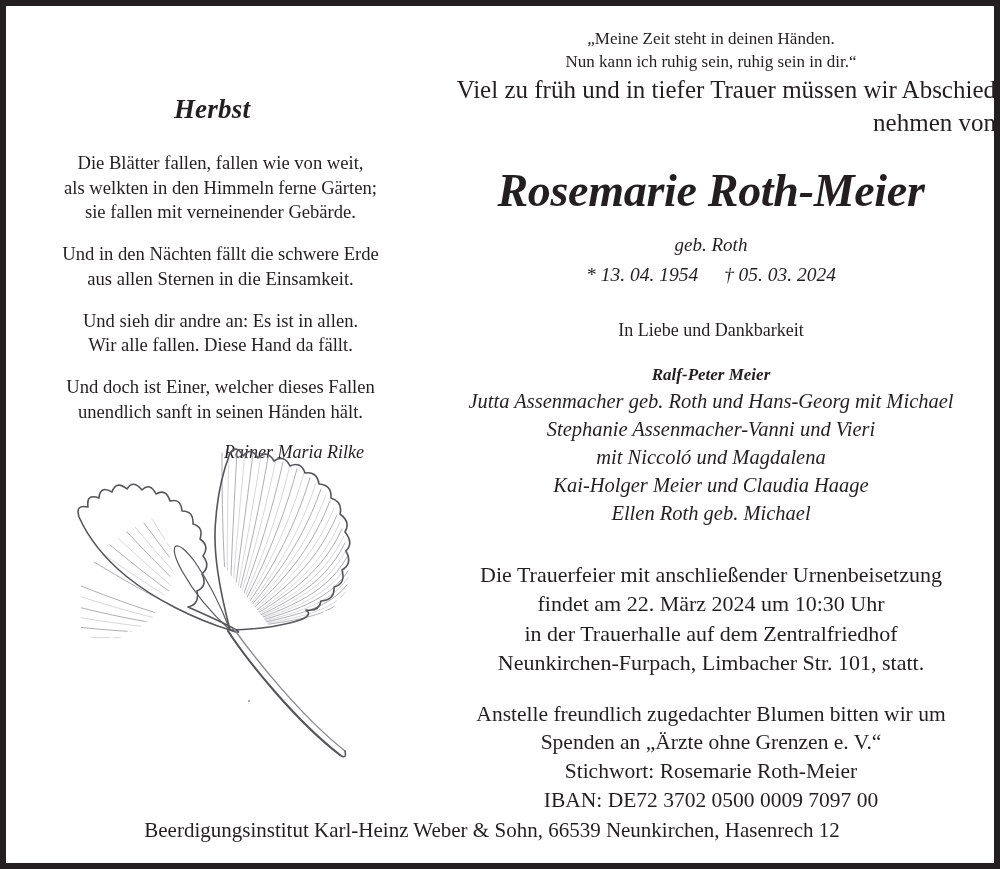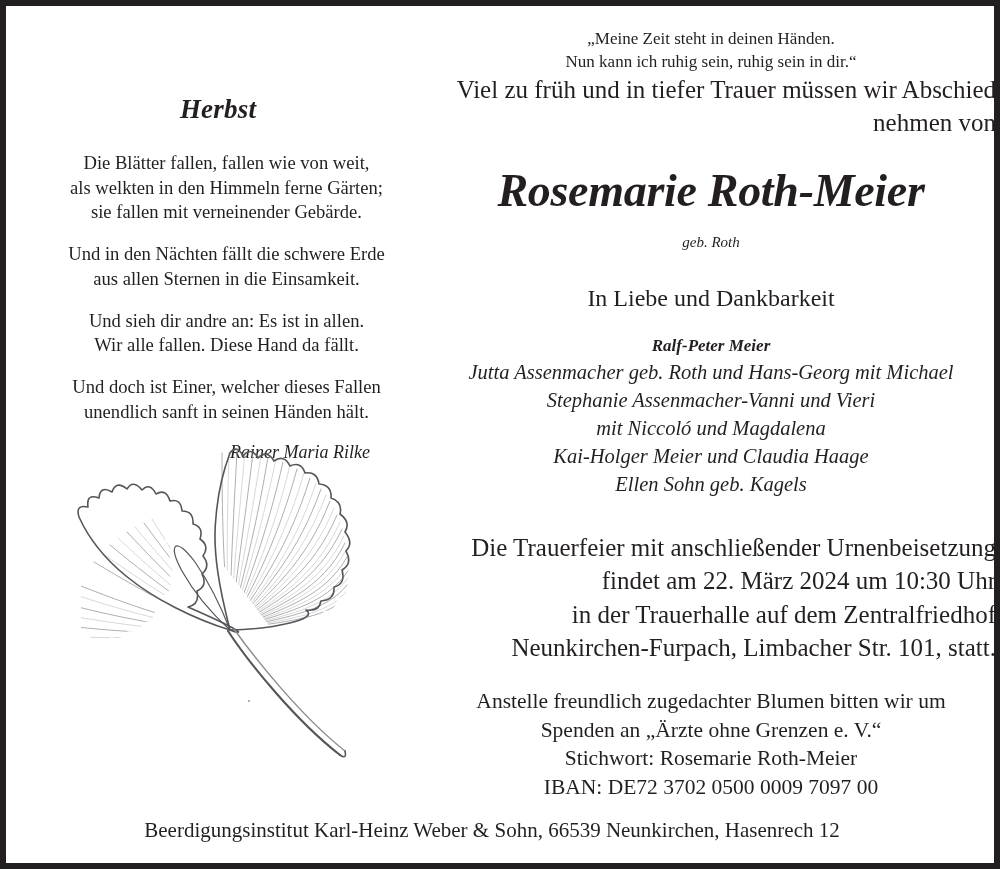--- a/index.html
+++ b/index.html
@@ -27,21 +27,21 @@
 
   .inner {
     position: absolute;
     inset: 0;
     background: #ffffff;
   }
 
   
   .left-col {
     position: absolute;
-    left: 22px;
+    left: 16px;
     top: 88px;
     width: 386px;
   }
 
   .poem-title {
     text-align: center;
     font-style: italic;
     font-weight: bold;
     font-size: 27px;
     letter-spacing: .2px;
@@ -102,55 +102,54 @@
     font-weight: bold;
     font-size: 46px;
     letter-spacing: -0.3px;
     line-height: 1.1;
     margin-top: 26px;
     white-space: nowrap;
   }
 
   .nee {
     font-style: italic;
-    font-size: 15px;
+    font-size: 19px;
     margin-top: 18px;
   }
 
   .dates {
     font-style: italic;
     font-size: 19.5px;
     margin-top: 8px;
   }
   .dates .gap { display: inline-block; width: 16px; }
 
   .gratitude {
-    font-size: 24px;
+    font-size: 18px;
     margin-top: 34px;
   }
 
   .family {
     margin-top: 22px;
     font-style: italic;
     font-size: 20.5px;
     line-height: 1.36;
   }
   .family .chief {
     font-weight: bold;
     font-size: 17px;
     display: block;
     margin-bottom: 2px;
   }
   .family-line { display: block; }
 
   .ceremony {
-    font-size: 25px;
+    font-size: 22px;
     line-height: 1.34;
     margin-top: 32px;
-    text-align: right;
   }
 
   .donation {
     font-size: 21.5px;
     line-height: 1.34;
     margin-top: 22px;
   }
 
   
   .footer {
@@ -352,30 +351,35 @@
 
       <div class="lead">
         <div>Viel zu früh und in tiefer Trauer müssen wir Abschied</div>
         <div>nehmen von</div>
       </div>
 
       <div class="deceased-name">Rosemarie Roth-Meier</div>
 
       <div class="nee">geb. Roth</div>
 
+      <div class="dates">
+        <span>* 13. 04. 1954</span>
+        <span class="gap"></span>
+        <span>† 05. 03. 2024</span>
+      </div>
 
       <div class="gratitude">In Liebe und Dankbarkeit</div>
 
       <div class="family">
         <span class="chief">Ralf-Peter Meier</span>
         <span class="family-line">Jutta Assenmacher geb. Roth und Hans-Georg mit Michael</span>
         <span class="family-line">Stephanie Assenmacher-Vanni und Vieri</span>
         <span class="family-line">mit Niccoló und Magdalena</span>
         <span class="family-line">Kai-Holger Meier und Claudia Haage</span>
-        <span class="family-line">Ellen Sohn geb. Kagels</span>
+        <span class="family-line">Ellen Roth geb. Michael</span>
       </div>
 
       <div class="ceremony">
         <div>Die Trauerfeier mit anschließender Urnenbeisetzung</div>
         <div>findet am 22. März 2024 um 10:30 Uhr</div>
         <div>in der Trauerhalle auf dem Zentralfriedhof</div>
         <div>Neunkirchen-Furpach, Limbacher Str. 101, statt.</div>
       </div>
 
       <div class="donation">

